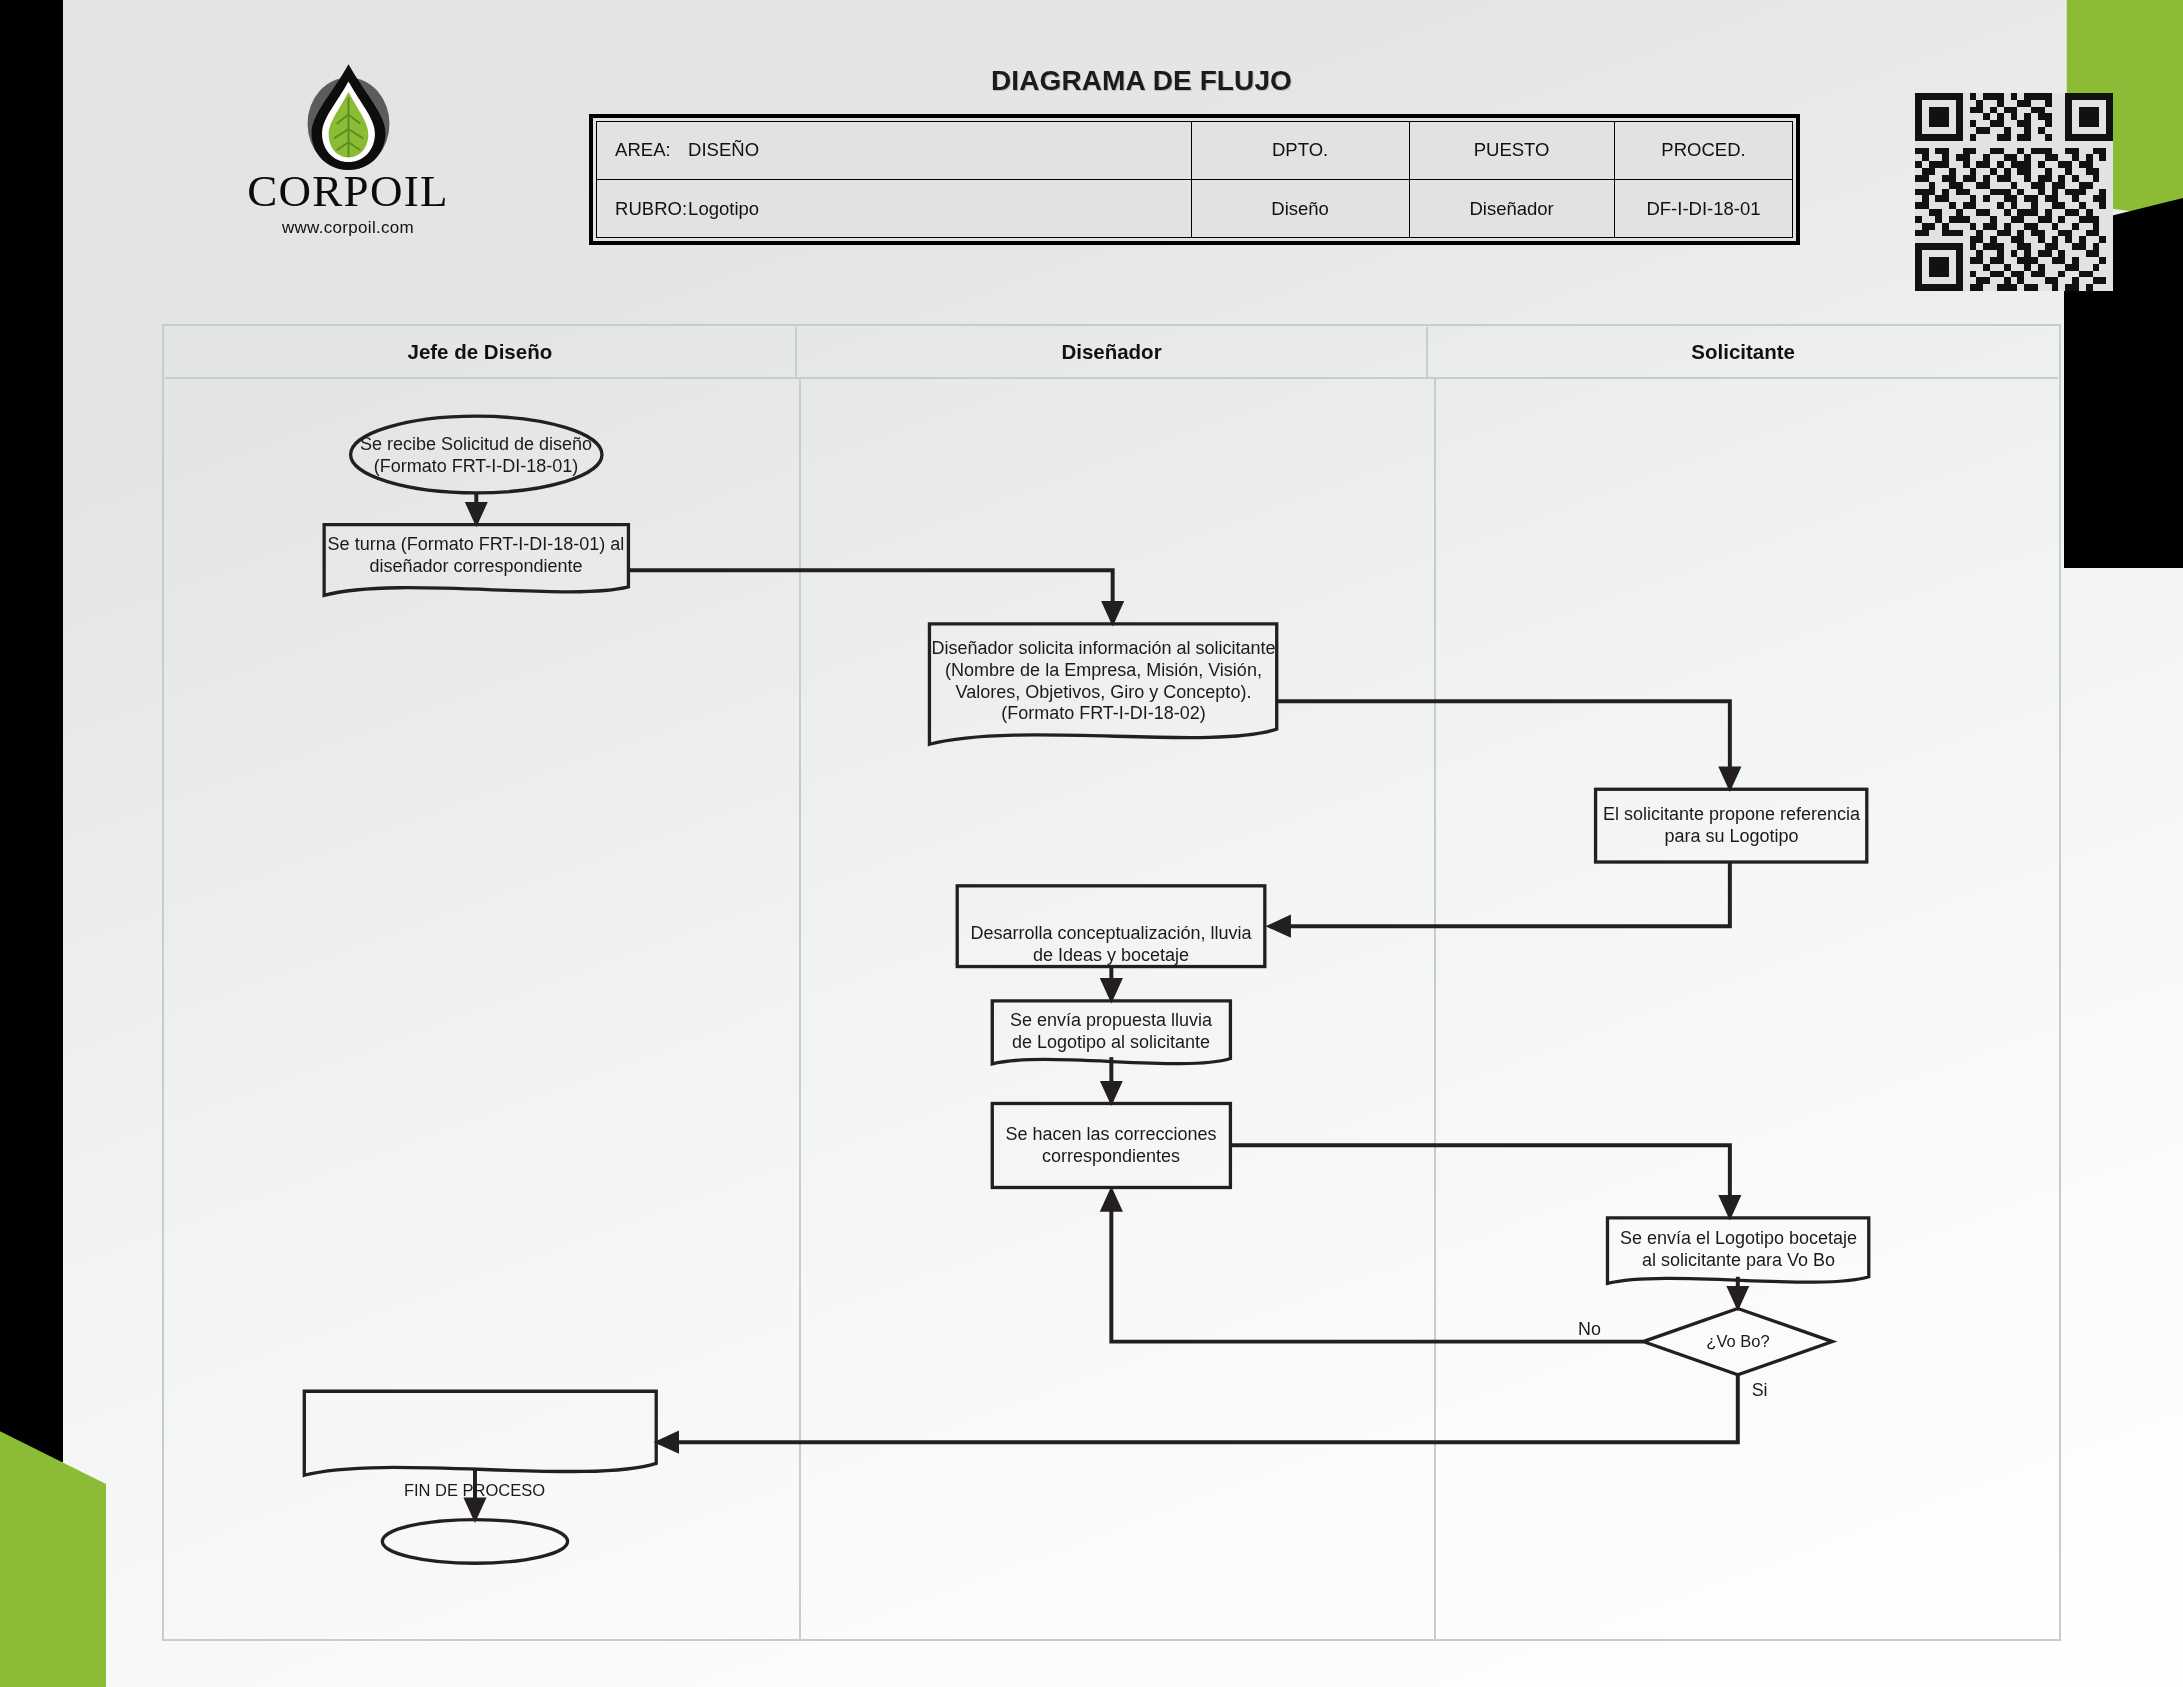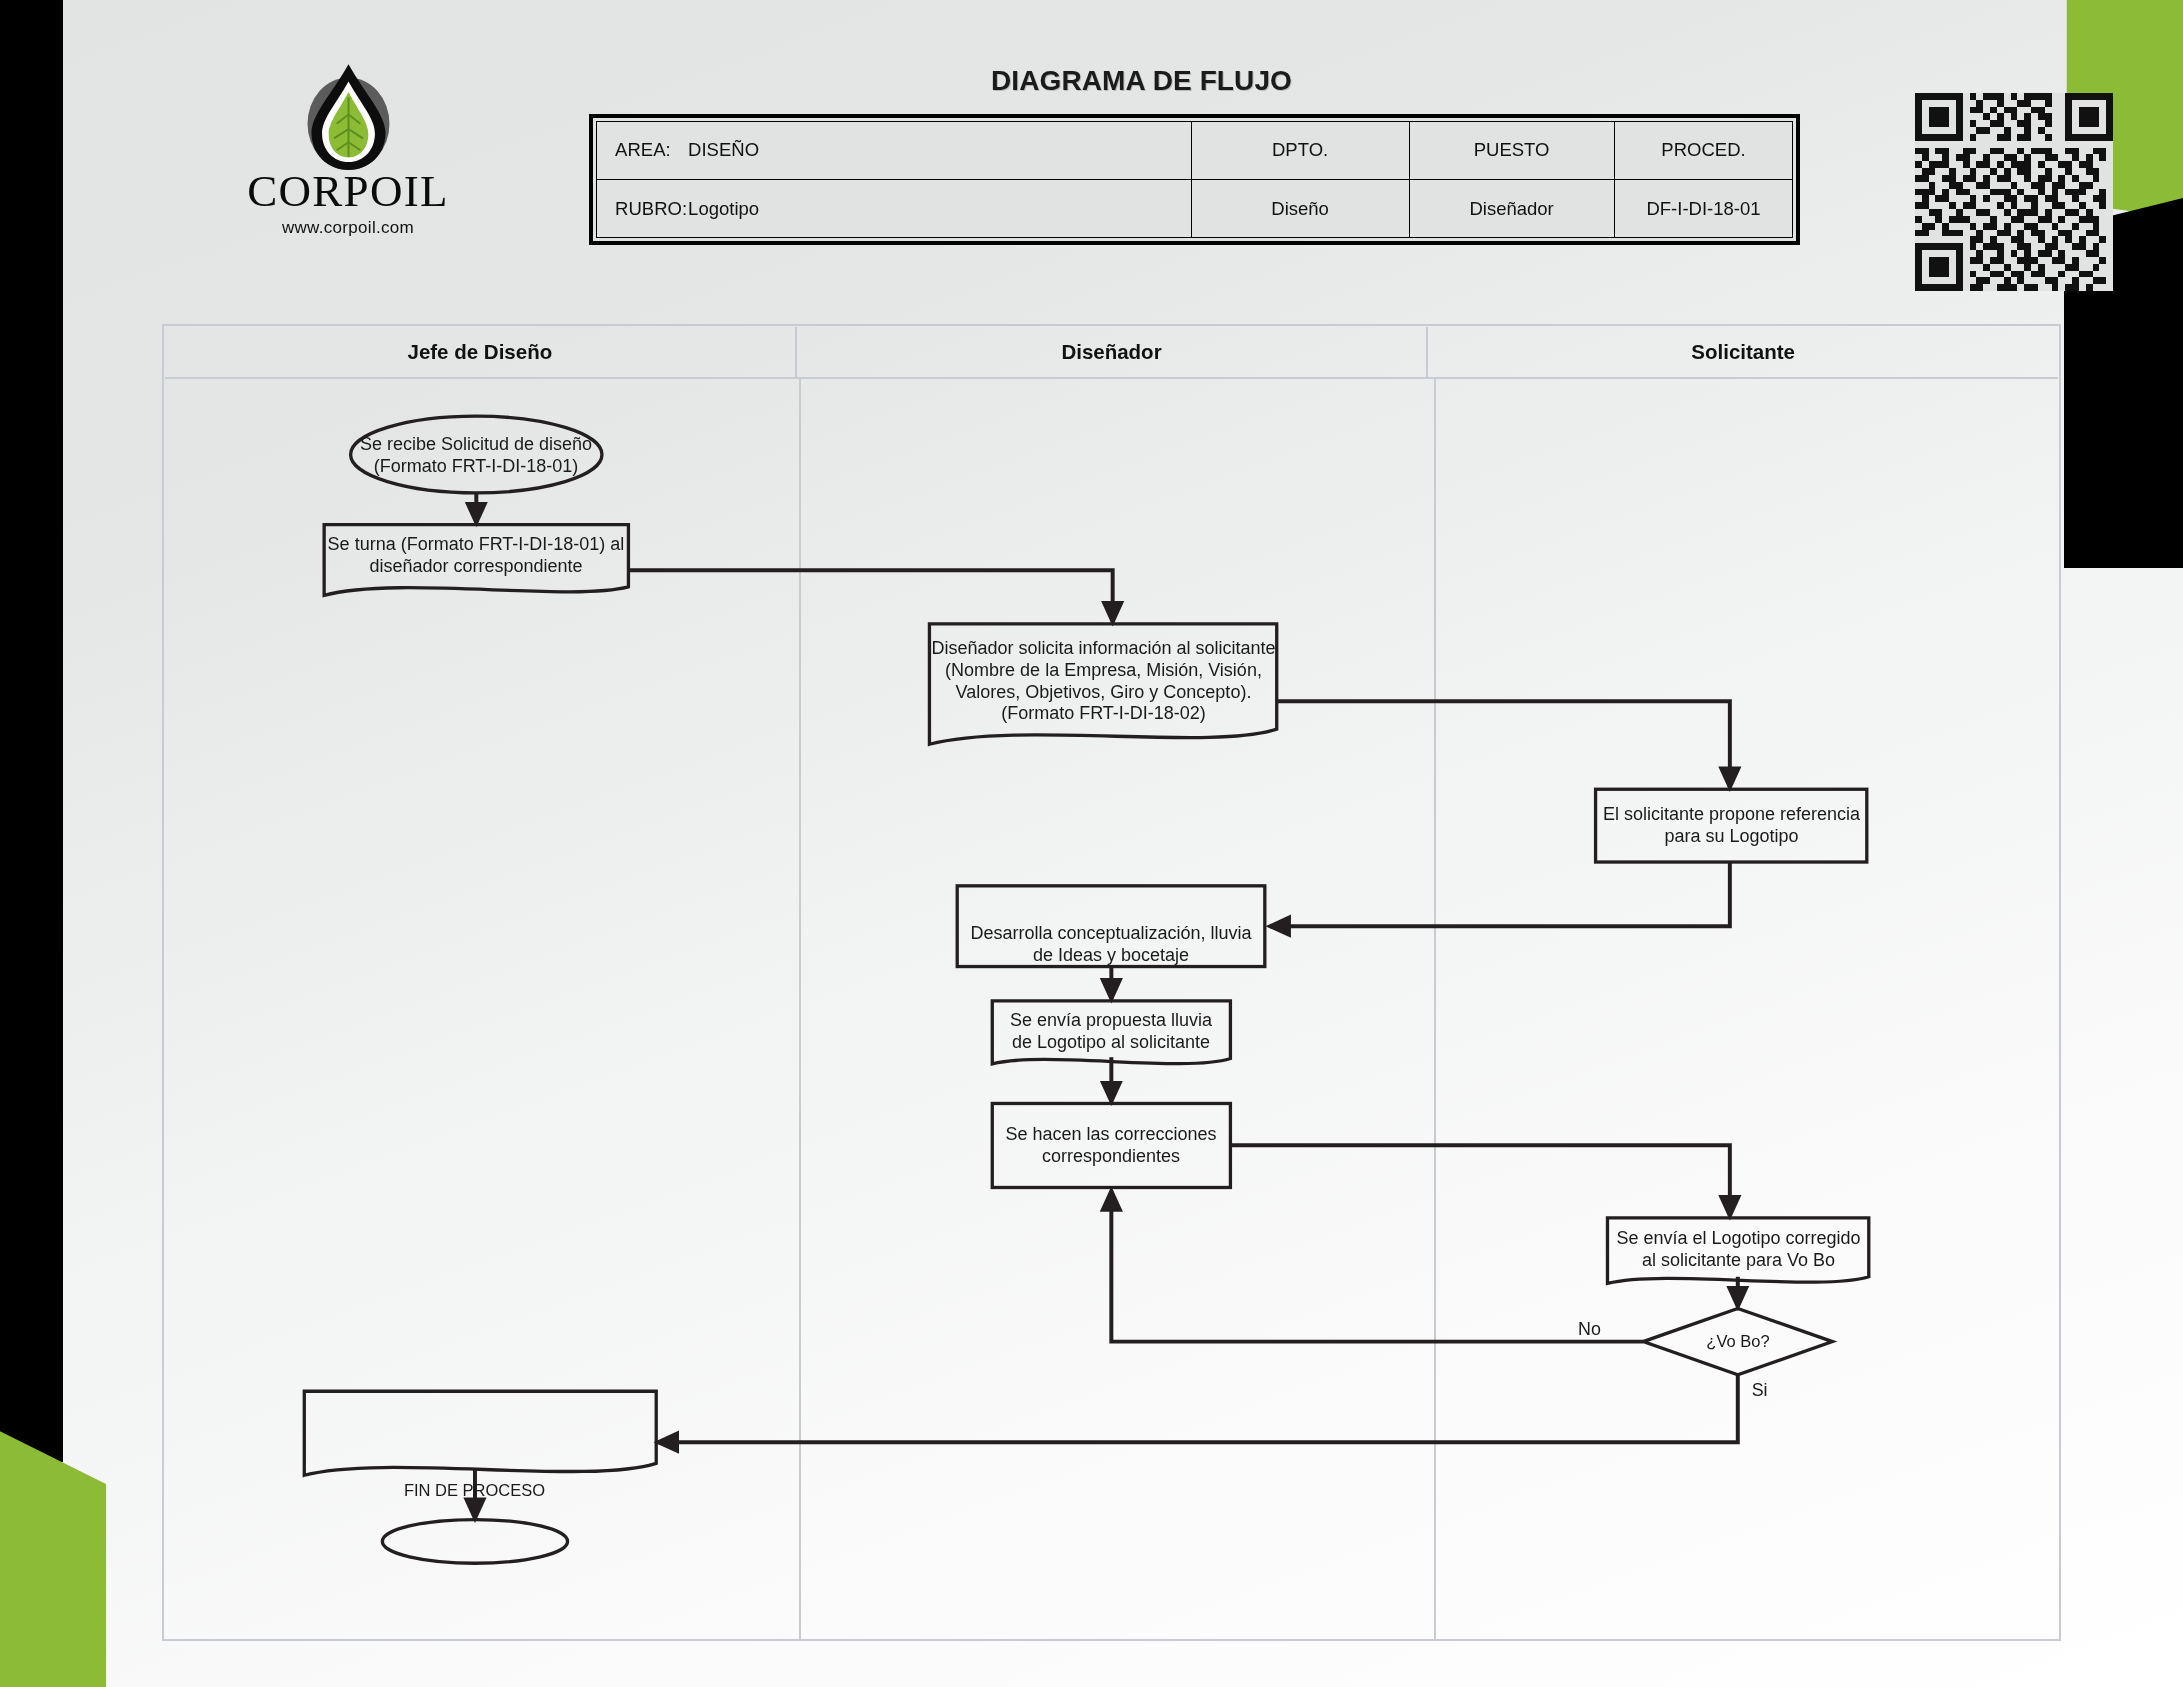--- a/index.html
+++ b/index.html
@@ -456,21 +456,21 @@
 
   <div class="node-text" style="left:992px;top:1104px;width:238px;height:84px;">
     <div>
       <div>Se hacen las correcciones</div>
       <div>correspondientes</div>
     </div>
   </div>
 
   <div class="node-text" style="left:1608px;top:1221px;width:261px;height:57px;">
     <div>
-      <div>Se envía el Logotipo corregido</div>
+      <div>Se envía el Logotipo bocetaje</div>
       <div>al solicitante para Vo Bo</div>
     </div>
   </div>
 
   <div class="node-text sm" style="left:1667px;top:1327px;width:142px;height:29px;">
     <div>¿Vo Bo?</div>
   </div>
 
 
   <div class="node-text sm" style="left:382px;top:1476px;width:185px;height:29px;">

